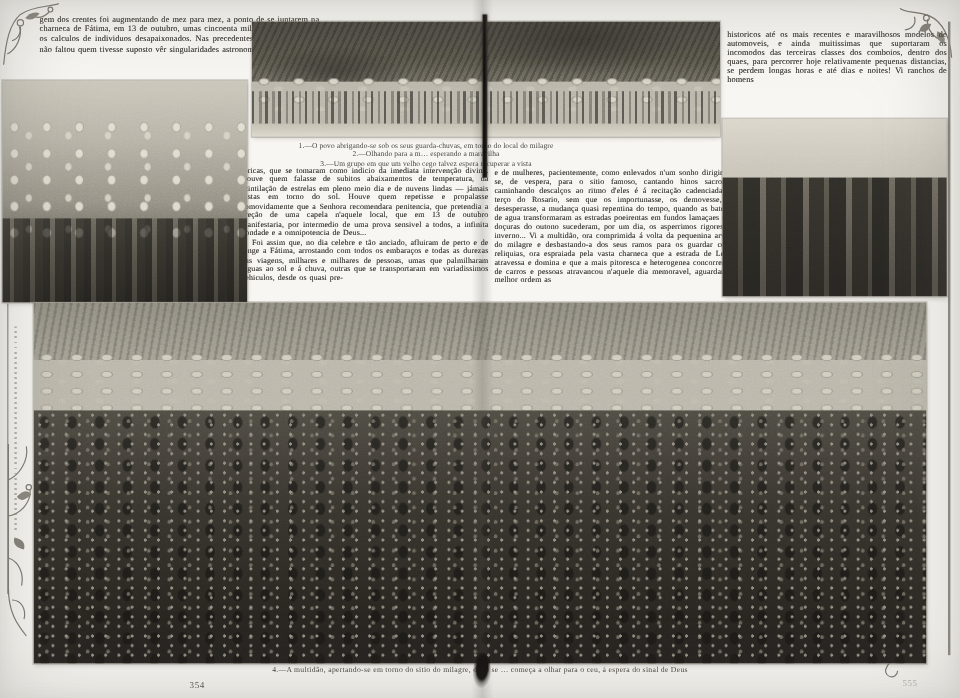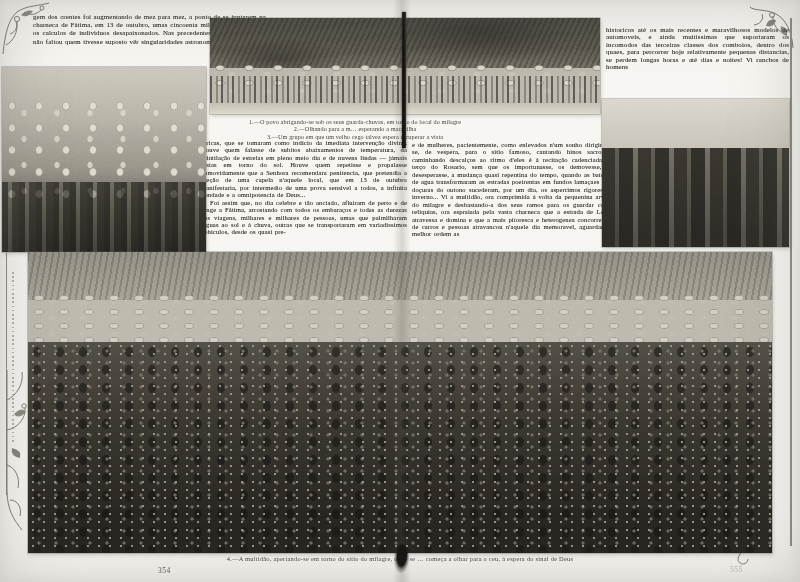--- a/index.html
+++ b/index.html
@@ -20,21 +20,21 @@
   .t-midright{left:412px;top:141px;width:201px;font-size:6.6px;line-height:7.45px;}
   .t-midleft p,.t-midright p{margin:0;}
   .t-midleft p + p{text-indent:9px;}
   
   .caplist{position:absolute;left:232px;top:118px;width:246px;font-size:6.2px;
            line-height:7.3px;text-align:center;color:#45433d;letter-spacing:.1px;}
   .capbottom{position:absolute;left:135px;top:555px;width:530px;font-size:6.4px;
              text-align:center;color:#45433d;letter-spacing:.25px;}
   .pagenum{position:absolute;font-size:7.5px;color:#5a5852;letter-spacing:.5px;}
   .pn-left{left:158px;top:566px;}
-  .pn-right{left:730px;top:565px;color:#b9b7b0;}
+  .pn-right{left:752px;top:565px;color:#b9b7b0;}
   
   .photo{position:absolute;overflow:hidden;background:#b9b6ac;
          box-shadow:0 0 0 1px rgba(90,88,80,.28),1px 2px 4px rgba(60,58,50,.22);
          filter:contrast(.96) sepia(.06);}
   .photo>div{position:absolute;}
   .grain{position:absolute;inset:0;width:100%;height:100%;mix-blend-mode:overlay;opacity:.5;}
   
   .ph-left{left:2px;top:67px;width:204px;height:185px;}
   .lp-bg{inset:0;background:linear-gradient(180deg,#cac7be 0%,#b4b1a7 28%,#928f85 55%,#5c594f 78%,#383630 100%);}
   .lp-faces{left:0;right:0;top:16%;height:58%;opacity:.92;background-image:

